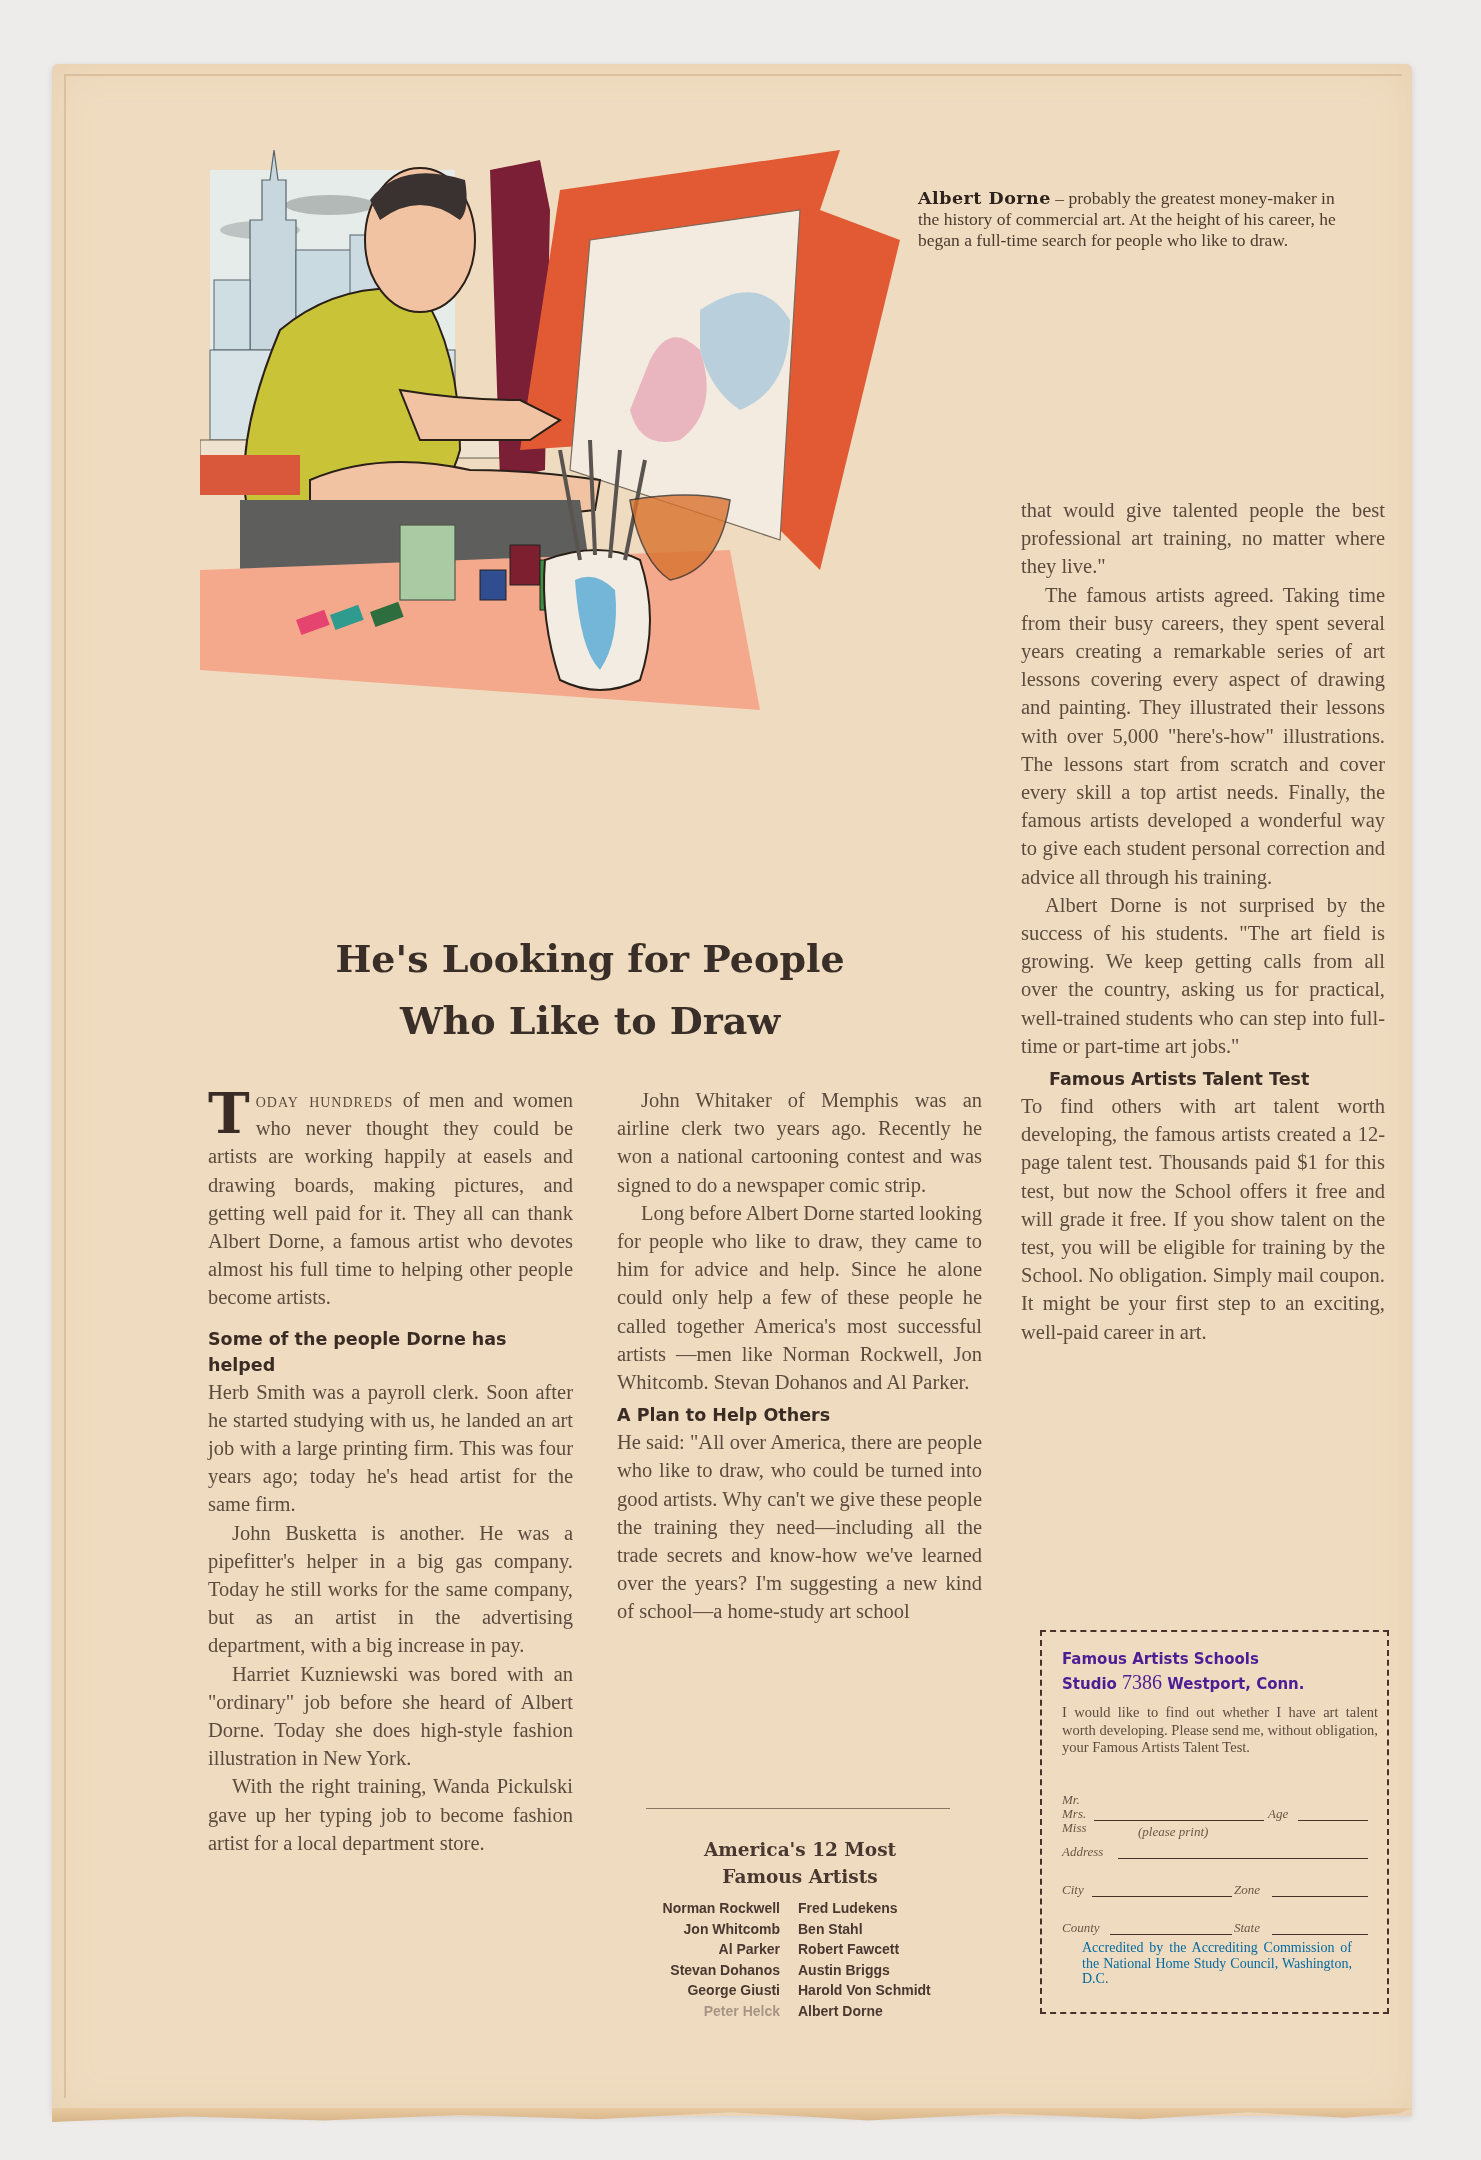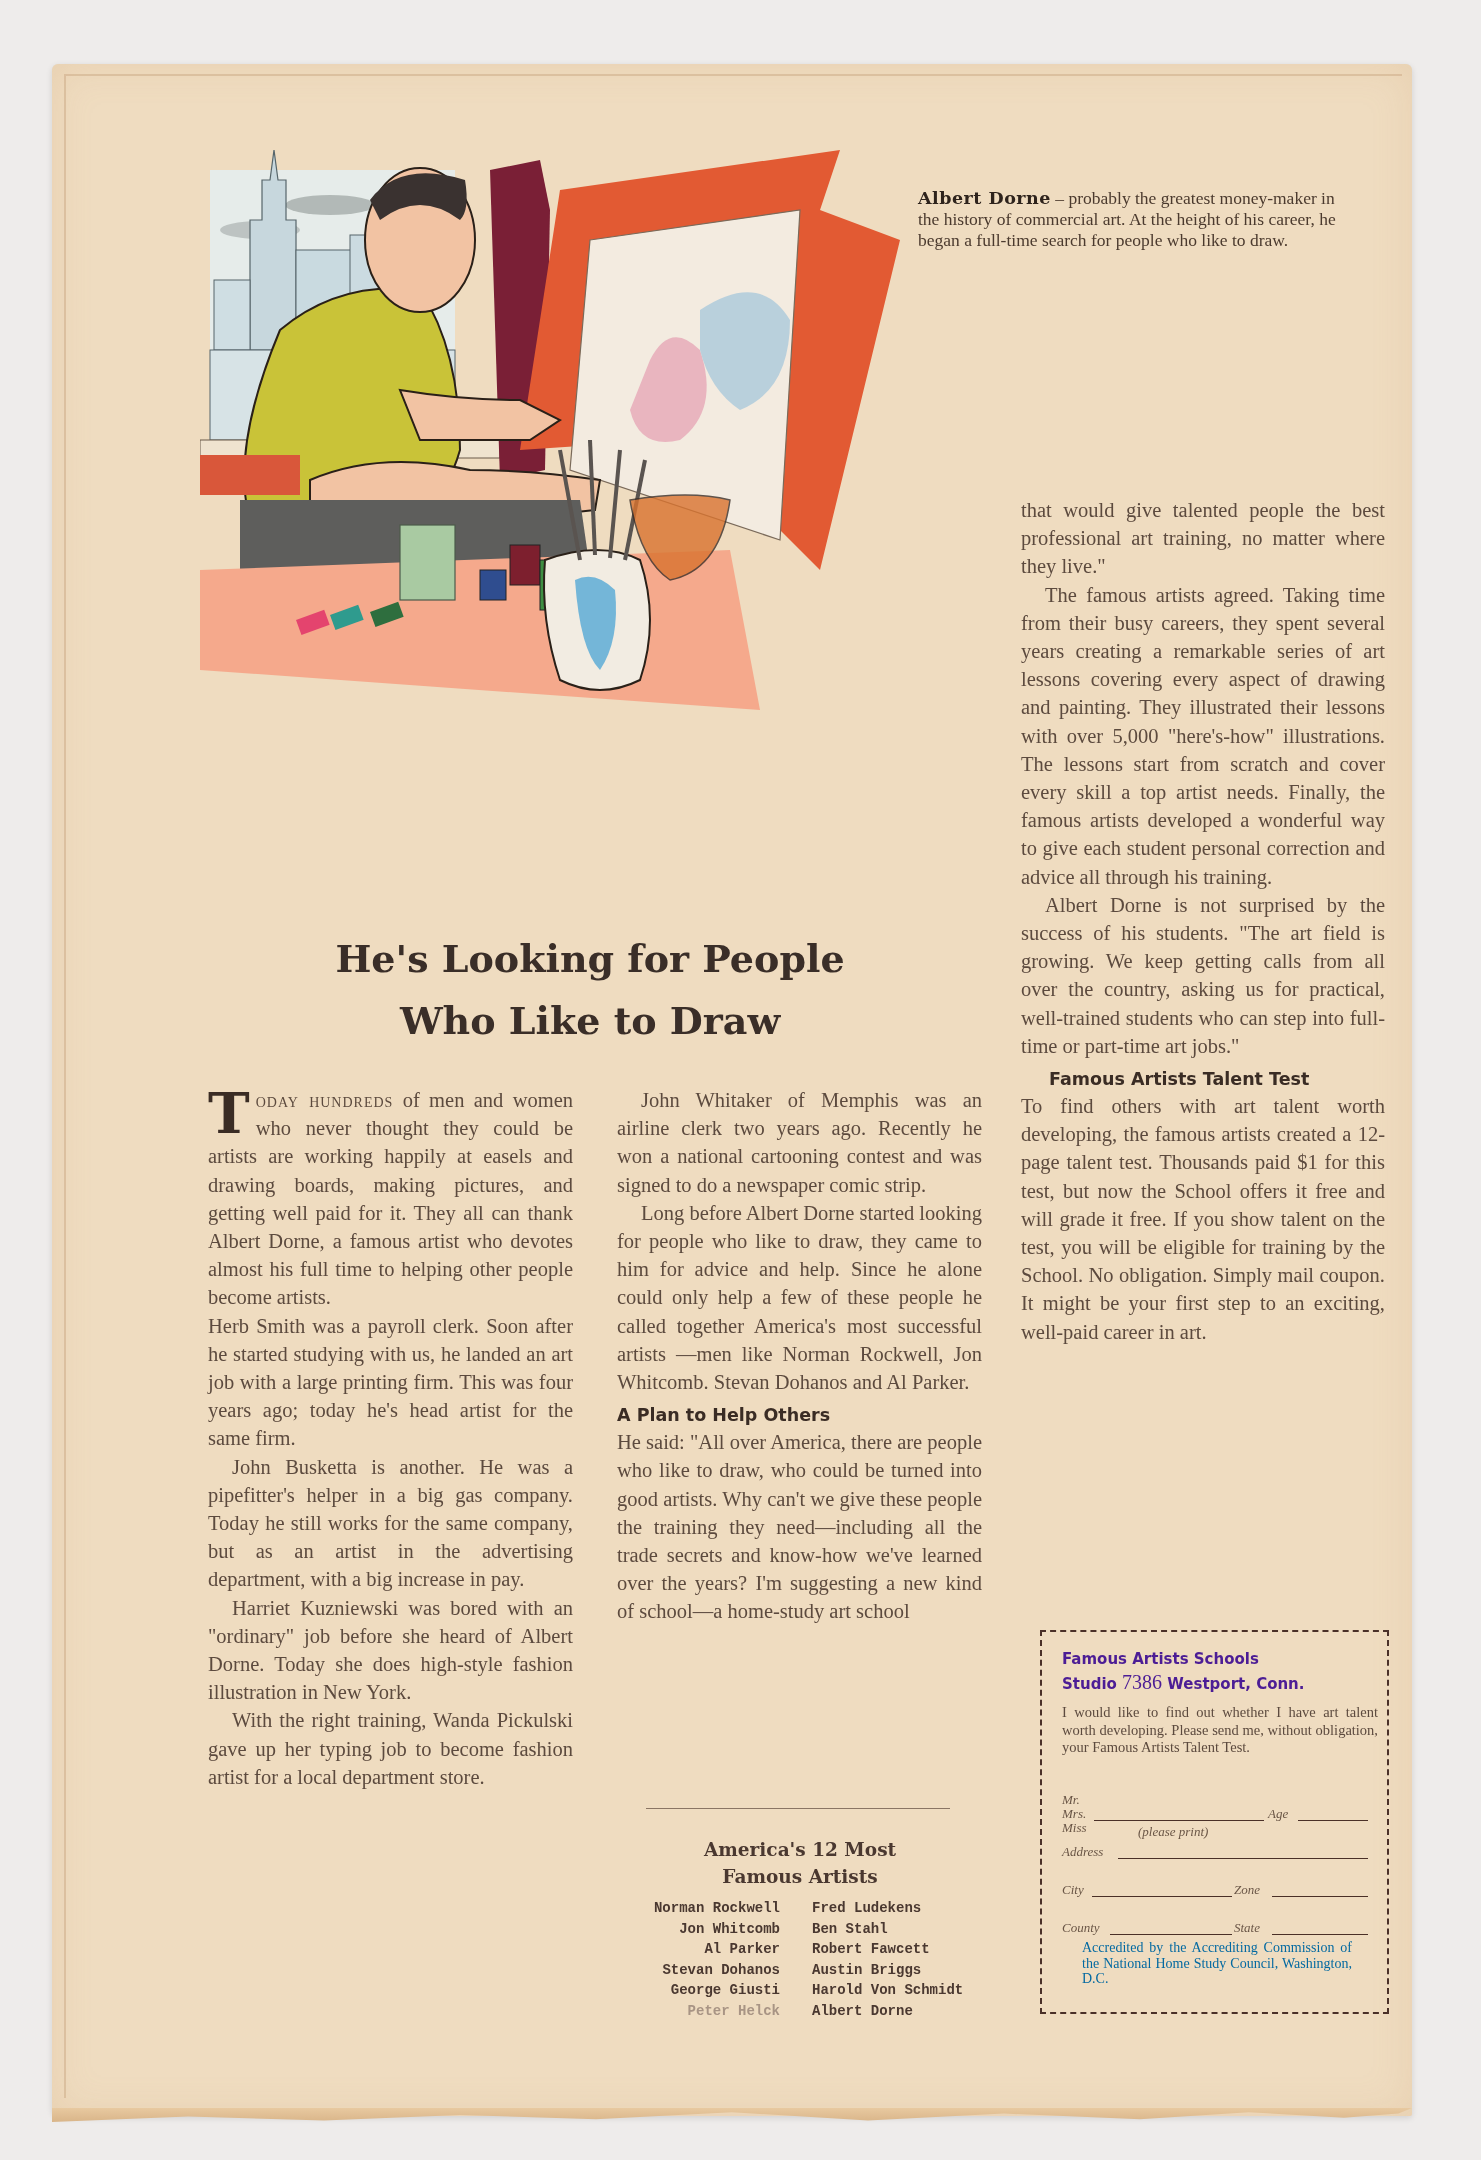--- a/index.html
+++ b/index.html
@@ -59,22 +59,22 @@
     font-size: 56px; line-height: 46px; margin: 4px 6px 0 0; color: #3a2c24;
   }
   .smallcaps { font-variant: small-caps; letter-spacing: 1px; }
   .divider { position: absolute; left: 646px; top: 1808px; width: 304px; height: 0; border-top: 1.5px solid #8a7564; }
   .artists-title {
     position: absolute; left: 620px; top: 1836px; width: 360px; text-align: center;
     font-family: "DejaVu Serif", serif; font-weight: bold; font-size: 18.5px; line-height: 27px; color: #4a3830;
   }
   .artists {
     position: absolute; left: 612px; top: 1898px; width: 380px;
-    display: grid; grid-template-columns: 168px 200px; column-gap: 32px;
-    font-family: Liberation Mono, monospace; font-weight: bold; font-size: 14px; line-height: 20.5px; color: #4a3830;
+    display: grid; grid-template-columns: 168px 200px; column-gap: 18px;
+    font-family: Liberation Sans, sans-serif; font-weight: bold; font-size: 14px; line-height: 20.5px; color: #4a3830;
   }
   .artists .l { text-align: right; }
   .artists .faded { color: #a89484; }
   .coupon {
     position: absolute; left: 1040px; top: 1630px; width: 345px; height: 380px;
     border: 2.5px dashed #4a3028;
     font-family: "Liberation Serif", serif; color: #5c4a3e;
   }
   .coupon .ctitle {
     position: absolute; left: 20px; top: 16px; width: 320px;
@@ -164,20 +164,21 @@
 
 <div class="headline">
   <div>He's Looking for People</div>
   <div>Who Like to Draw</div>
 </div>
 
 <div class="col col1">
   <p class="noindent">
     <span class="dropcap">T</span><span class="smallcaps">oday hundreds</span><span> of men and women who never thought they could be artists are working happily at easels and drawing boards, making pictures, and getting well paid for it. They all can thank Albert Dorne, a famous artist who devotes almost his full time to helping other people become artists.</span>
   </p>
+  <div class="subhead" style="margin-top:14px;">Some of the people Dorne has helped</div>
   <p class="noindent">Herb Smith was a payroll clerk. Soon after he started studying with us, he landed an art job with a large printing firm. This was four years ago; today he's head artist for the same firm.</p>
   <p>John Busketta is another. He was a pipefitter's helper in a big gas company. Today he still works for the same company, but as an artist in the advertising department, with a big increase in pay.</p>
   <p>Harriet Kuzniewski was bored with an "ordinary" job before she heard of Albert Dorne. Today she does high-style fashion illustration in New York.</p>
   <p>With the right training, Wanda Pickulski gave up her typing job to become fashion artist for a local department store.</p>
 </div>
 
 <div class="col col2">
   <p>John Whitaker of Memphis was an airline clerk two years ago. Recently he won a national cartooning contest and was signed to do a newspaper comic strip.</p>
   <p>Long before Albert Dorne started looking for people who like to draw, they came to him for advice and help. Since he alone could only help a few of these people he called together America's most successful artists —men like Norman Rockwell, Jon Whitcomb. Stevan Dohanos and Al Parker.</p>
   <div class="subhead" style="margin-top:6px;">A Plan to Help Others</div>

